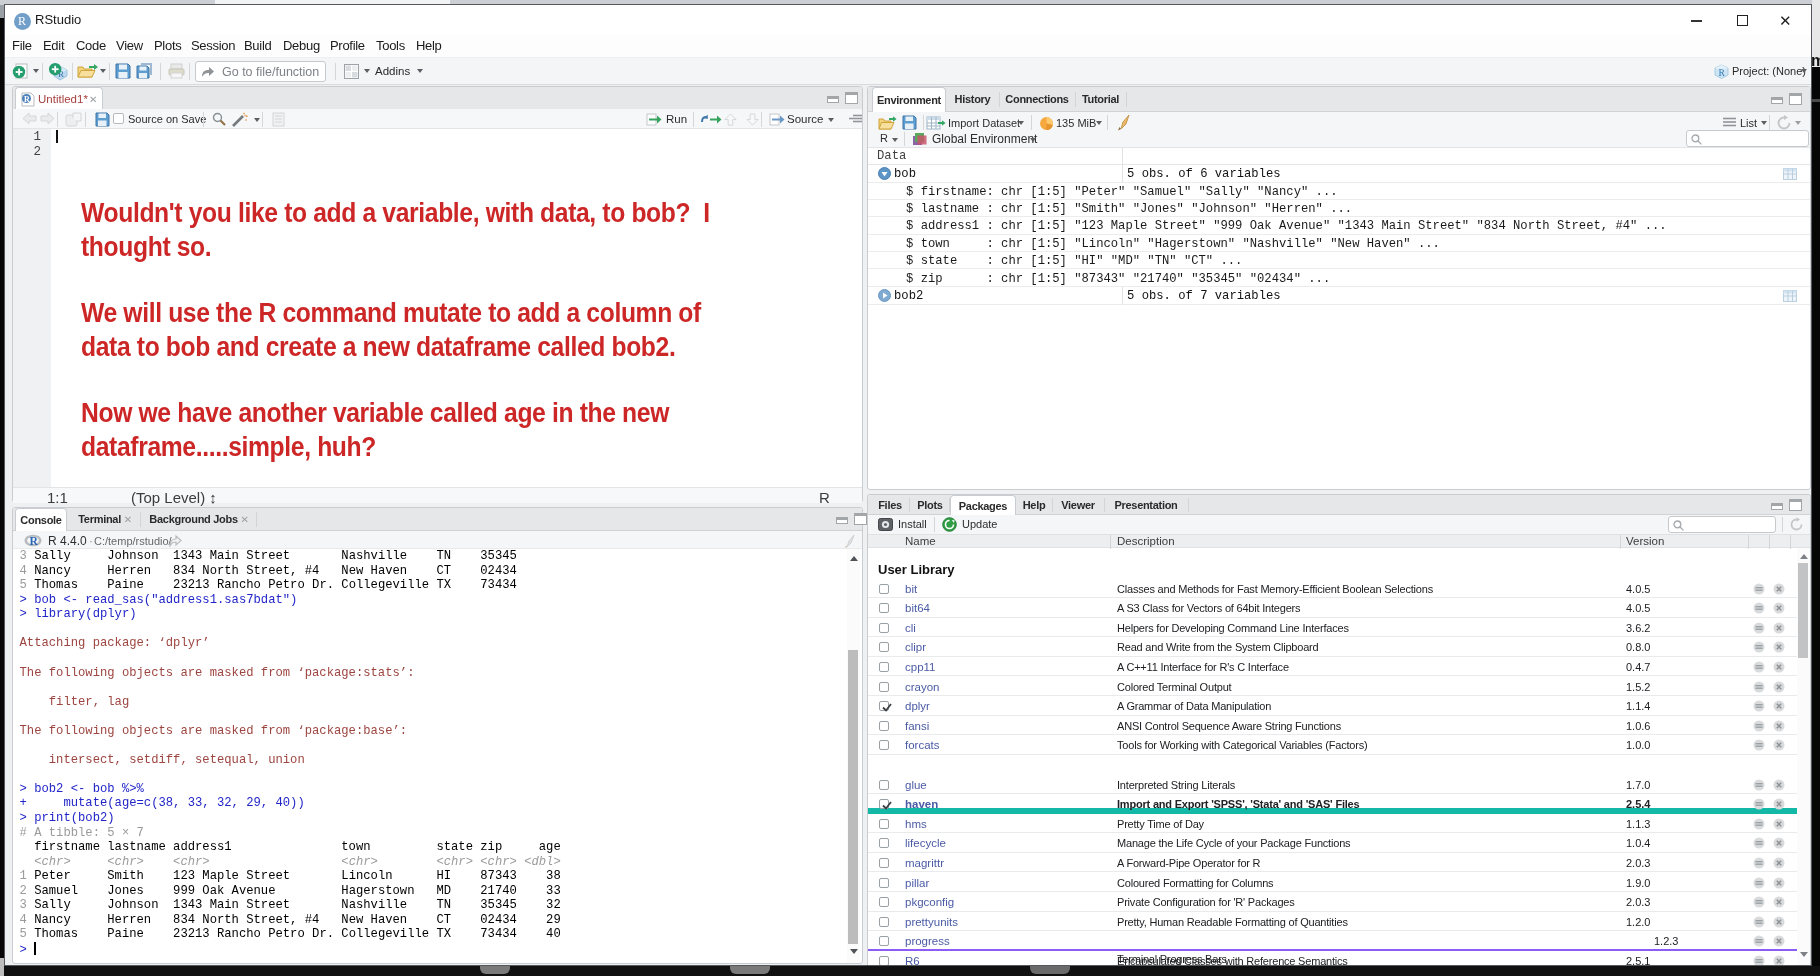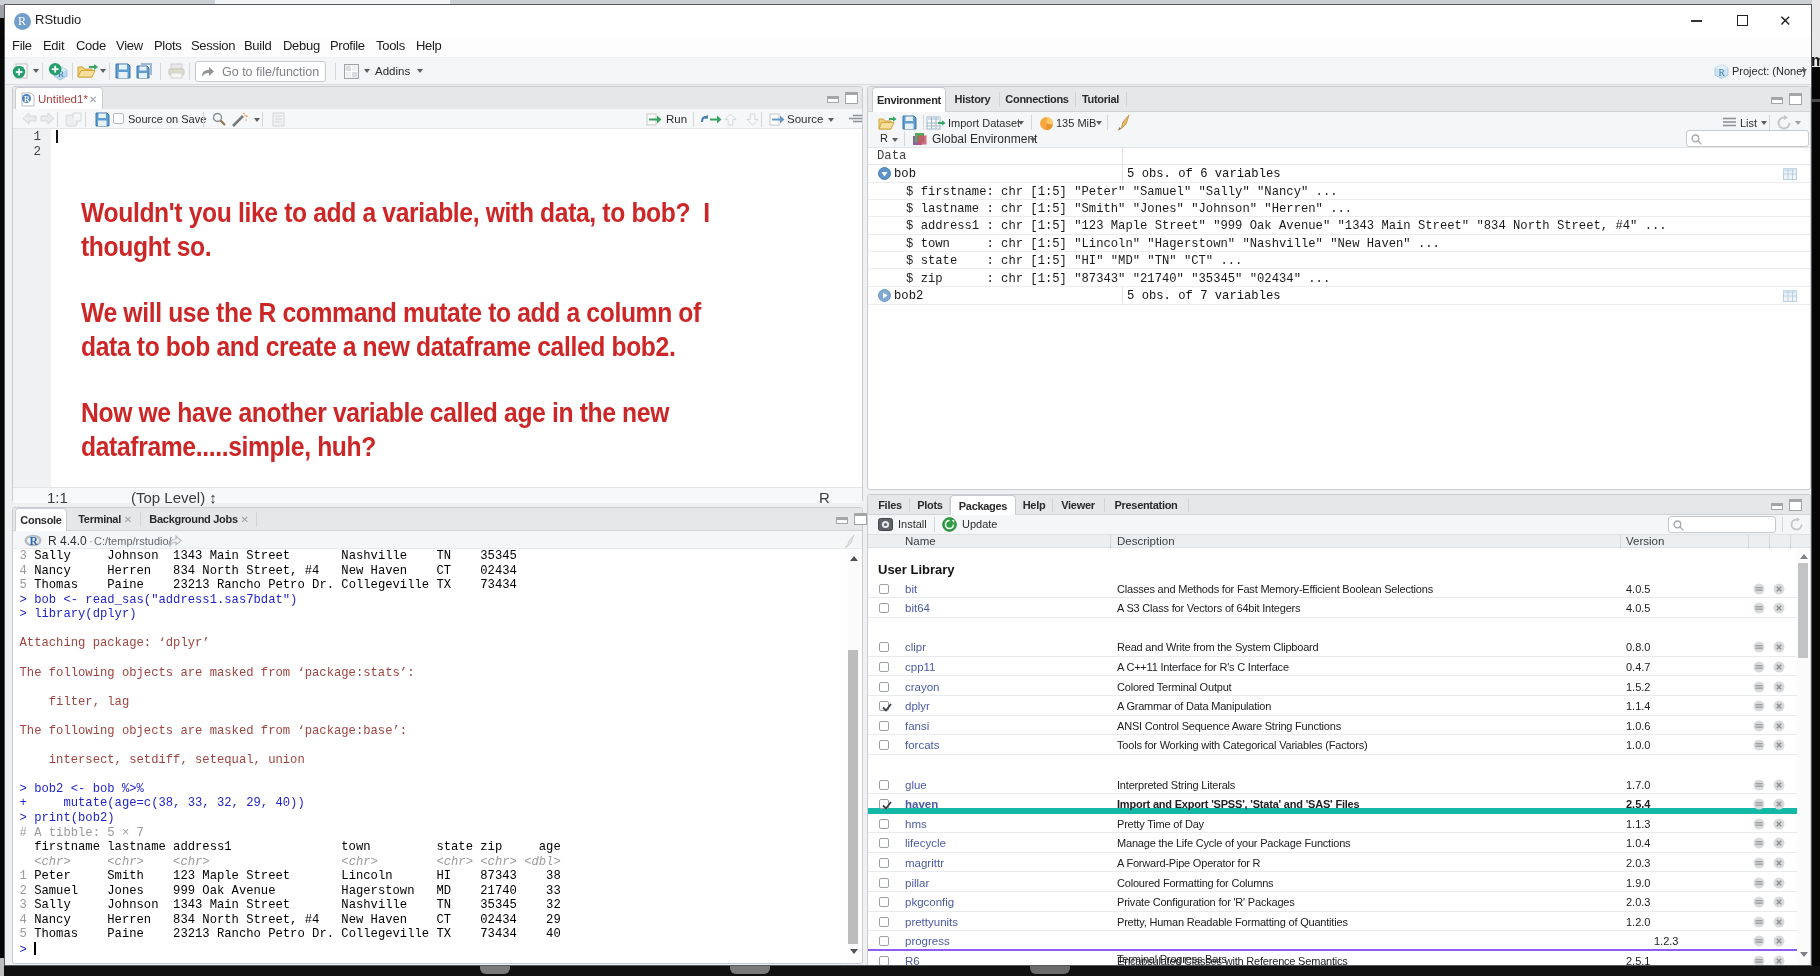--- a/index.html
+++ b/index.html
@@ -539,20 +539,35 @@
       <svg class="abs" style="left:885px;top:4px;" width="12" height="12" viewBox="0 0 12 12">
             <circle cx="6" cy="6" r="5.5" fill="#d8dadc"></circle>
             <rect x="2.5" y="4" width="7" height="1.4" fill="#9aa0a4"></rect>
             <rect x="2.5" y="6.5" width="7" height="1.4" fill="#9aa0a4"></rect>
           </svg>
       <svg class="abs" style="left:905px;top:4px;" width="12" height="12" viewBox="0 0 12 12">
             <circle cx="6" cy="6" r="5.5" fill="#d8dadc"></circle>
             <path d="M3.8 3.8 L8.2 8.2 M8.2 3.8 L3.8 8.2" stroke="#8d9194" stroke-width="1.5"></path>
           </svg>
     </div>
+    <div class="abs" style="left:0;top:69.7px;width:942px;height:19.6px;border-bottom:1px solid #e9eaeb;">
+      <div class="abs" style="left:11px;top:5px;width:10px;height:10px;border:1px solid #9aa0a4;border-radius:2px;background:#fff;"></div>
+      <span class="abs" style="left:37px;top:4px;font-size:11.5px;color:#4a5ba5;">cli</span>
+      <span class="abs" style="left:249px;top:4px;font-size:11px;letter-spacing:-0.2px;color:#202124;">Helpers for Developing Command Line Interfaces</span>
+      <span class="abs" style="left:758px;top:4px;font-size:11px;color:#202124;">3.6.2</span>
+      <svg class="abs" style="left:885px;top:4px;" width="12" height="12" viewBox="0 0 12 12">
+            <circle cx="6" cy="6" r="5.5" fill="#d8dadc"></circle>
+            <rect x="2.5" y="4" width="7" height="1.4" fill="#9aa0a4"></rect>
+            <rect x="2.5" y="6.5" width="7" height="1.4" fill="#9aa0a4"></rect>
+          </svg>
+      <svg class="abs" style="left:905px;top:4px;" width="12" height="12" viewBox="0 0 12 12">
+            <circle cx="6" cy="6" r="5.5" fill="#d8dadc"></circle>
+            <path d="M3.8 3.8 L8.2 8.2 M8.2 3.8 L3.8 8.2" stroke="#8d9194" stroke-width="1.5"></path>
+          </svg>
+    </div>
     <div class="abs" style="left:0;top:89.3px;width:942px;height:19.6px;border-bottom:1px solid #e9eaeb;">
       <div class="abs" style="left:11px;top:5px;width:10px;height:10px;border:1px solid #9aa0a4;border-radius:2px;background:#fff;"></div>
       <span class="abs" style="left:37px;top:4px;font-size:11.5px;color:#4a5ba5;">clipr</span>
       <span class="abs" style="left:249px;top:4px;font-size:11px;letter-spacing:-0.2px;color:#202124;">Read and Write from the System Clipboard</span>
       <span class="abs" style="left:758px;top:4px;font-size:11px;color:#202124;">0.8.0</span>
       <svg class="abs" style="left:885px;top:4px;" width="12" height="12" viewBox="0 0 12 12">
             <circle cx="6" cy="6" r="5.5" fill="#d8dadc"></circle>
             <rect x="2.5" y="4" width="7" height="1.4" fill="#9aa0a4"></rect>
             <rect x="2.5" y="6.5" width="7" height="1.4" fill="#9aa0a4"></rect>
           </svg>

